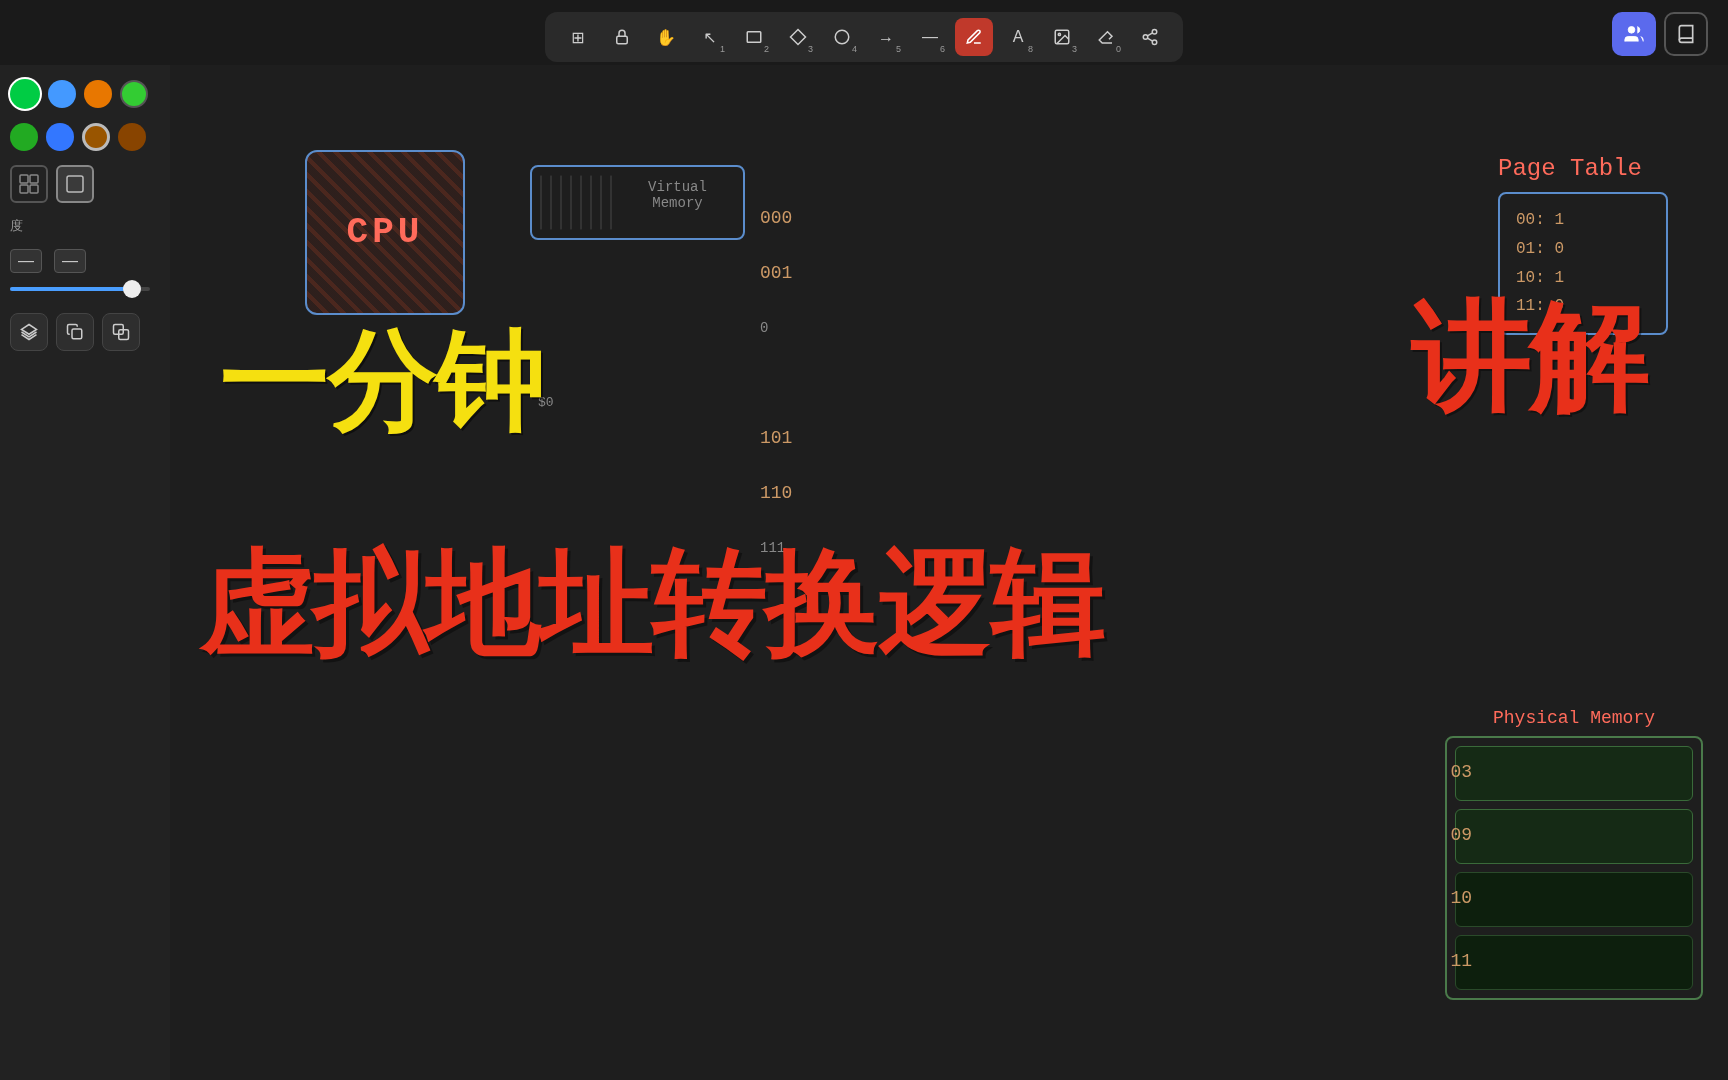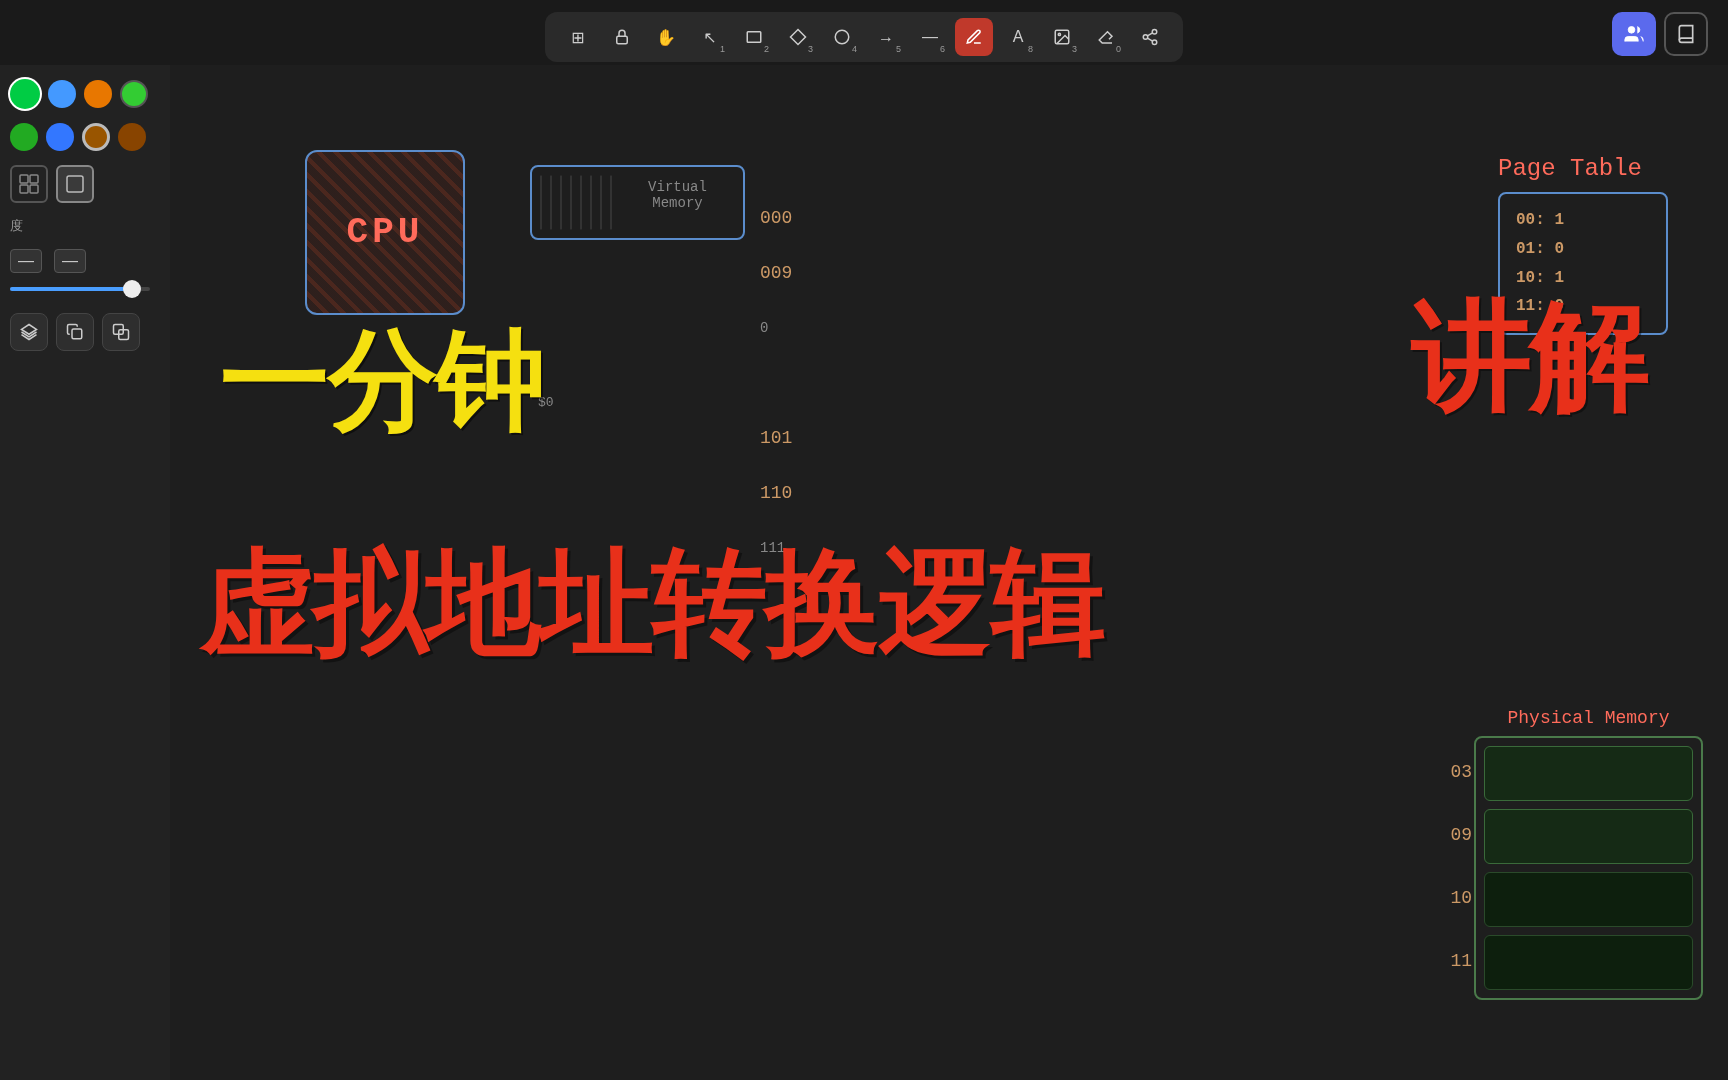--- a/index.html
+++ b/index.html
@@ -305,35 +305,34 @@
       font-size: 24px;
       font-family: 'Courier New', monospace;
       text-align: left;
       margin-bottom: 10px;
     }
     .page-table-box {
       border: 2px solid #5b8dcc;
       border-radius: 8px;
       padding: 12px 16px;
       background: transparent;
-      font-weight: bold;
     }
     .page-table-row {
       color: #cc9966;
       font-size: 16px;
       font-family: 'Courier New', monospace;
       line-height: 1.8;
     }
 
     
     .phys-container {
       position: absolute;
       right: 25px;
       bottom: 80px;
-      width: 229px;
+      width: 258px;
     }
     .phys-title {
       color: #ff6b5b;
       font-size: 18px;
       font-family: 'Courier New', monospace;
       text-align: center;
       margin-bottom: 8px;
     }
     .phys-box {
       border: 2px solid #4a7a4a;
@@ -605,21 +604,21 @@
     <div class="vm-slot"></div>
     <div class="vm-slot"></div>
     <div class="vm-slot"></div>
     <div class="vm-slot"></div>
     <div class="vm-slot"></div>
     <div class="vm-label">Virtual Memory</div>
   </div>
 
   <div class="vm-addresses">
     <div class="vm-addr">000</div>
-    <div class="vm-addr">009</div>
+    <div class="vm-addr">001</div>
     <div class="vm-addr" style="color:#888; font-size:14px;">0</div>
     <div class="vm-addr" style="color:#888; font-size:14px;"></div>
     <div class="vm-addr">101</div>
     <div class="vm-addr">110</div>
     <div class="vm-addr" style="color:#888; font-size:14px;">111</div>
     <div class="vm-addr"></div>
   </div>
 
   <div class="page-table">
     <div class="page-table-title">Page Table</div>

